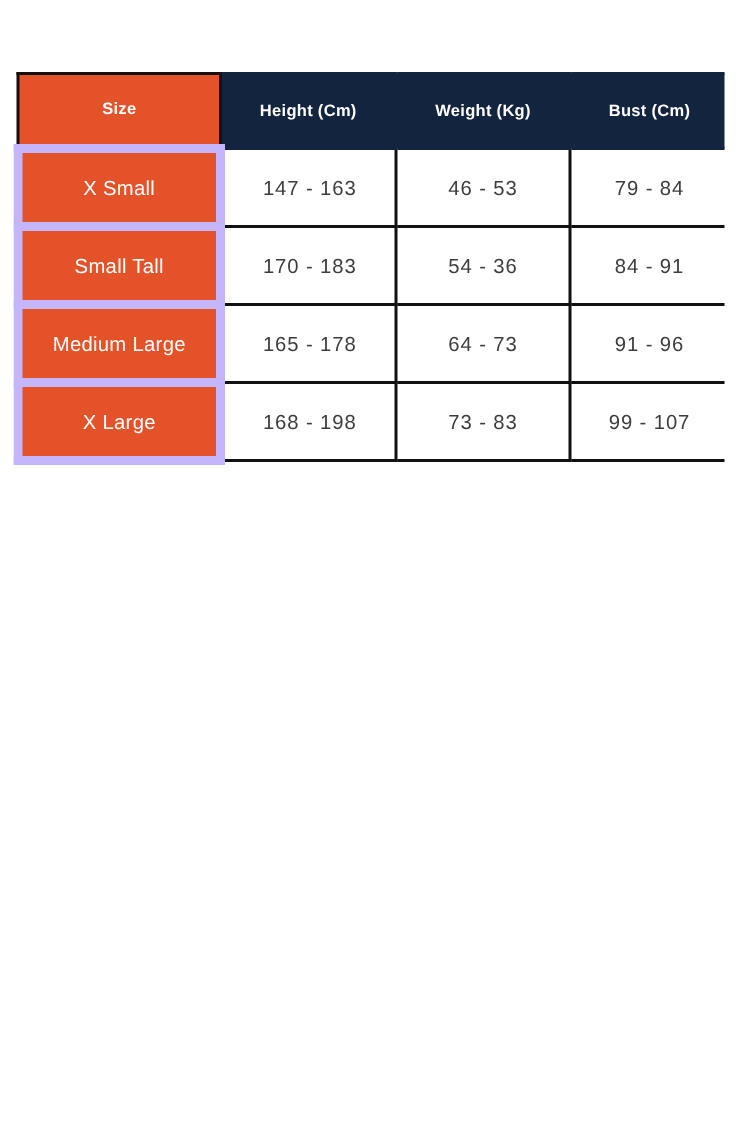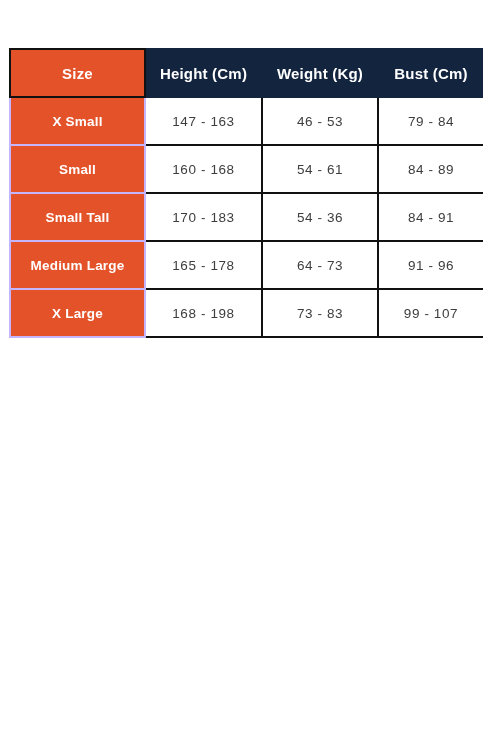--- a/index.html
+++ b/index.html
@@ -44,21 +44,21 @@
   table.size-chart col.col-height { width: 117px; }
   table.size-chart col.col-weight { width: 116px; }
   table.size-chart col.col-bust   { width: 106px; }
 
   
   thead th {
     height: 46px;
     padding: 0 4px;
     text-align: center;
     vertical-align: middle;
-    font-size: 15px;
+    font-size: 11px;
     font-weight: bold;
     letter-spacing: 0.2px;
     color: #ffffff;
     background: #13243F;
     border: 2px solid #13243F;
   }
   thead th.size-head {
     background: #E4522A;
     border: 2px solid #111111;
     border-top-color: #111111;
@@ -68,25 +68,25 @@
     color: #ffffff;
   }
 
   
   tbody th.row-label {
     height: 46px;
     padding: 0 4px;
     text-align: center;
     vertical-align: middle;
     font-size: 13.5px;
-    font-weight: bold;
+    font-weight: normal;
     letter-spacing: 0.2px;
     color: #ffffff;
     background: #E4522A;
-    border: 2px solid #c4b5fd;
+    border: 6px solid #c4b5fd;
   }
 
   tbody td {
     height: 46px;
     padding: 0 0;
     text-align: center;
     vertical-align: middle;
     font-size: 13.5px;
     font-weight: normal;
     letter-spacing: 0.6px;
@@ -119,26 +119,20 @@
       </thead>
 
       <tbody>
         <tr>
           <th class="row-label">X Small</th>
           <td>147 - 163</td>
           <td>46 - 53</td>
           <td>79 - 84</td>
         </tr>
         <tr>
-          <th class="row-label">Small</th>
-          <td>160 - 168</td>
-          <td>54 - 61</td>
-          <td>84 - 89</td>
-        </tr>
-        <tr>
           <th class="row-label">Small Tall</th>
           <td>170 - 183</td>
           <td>54 - 36</td>
           <td>84 - 91</td>
         </tr>
         <tr>
           <th class="row-label">Medium Large</th>
           <td>165 - 178</td>
           <td>64 - 73</td>
           <td>91 - 96</td>

